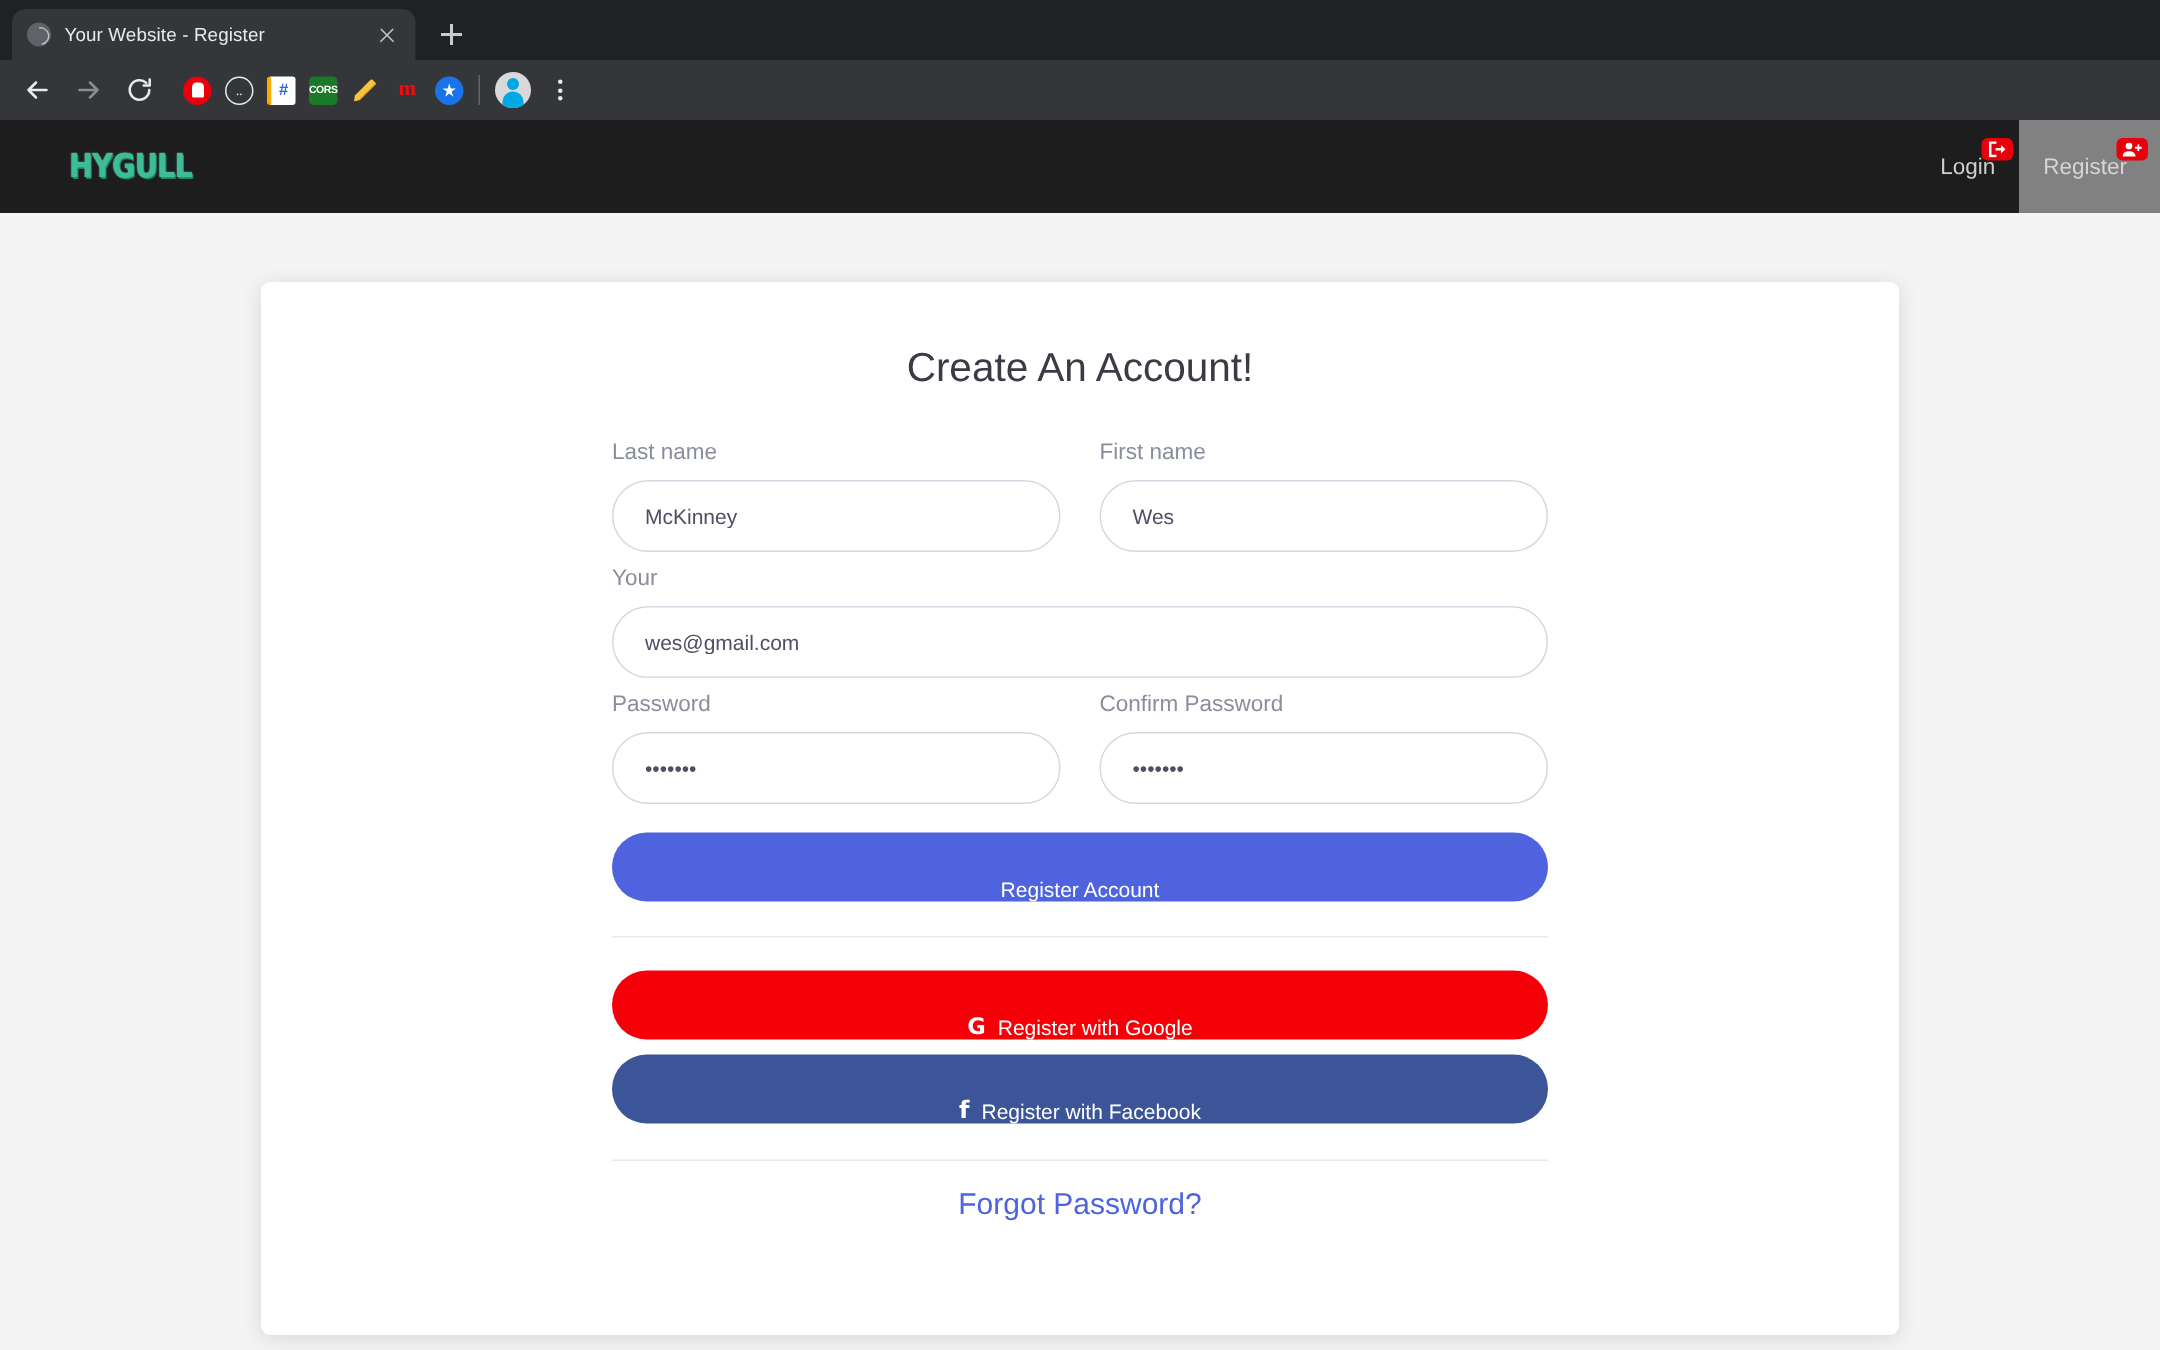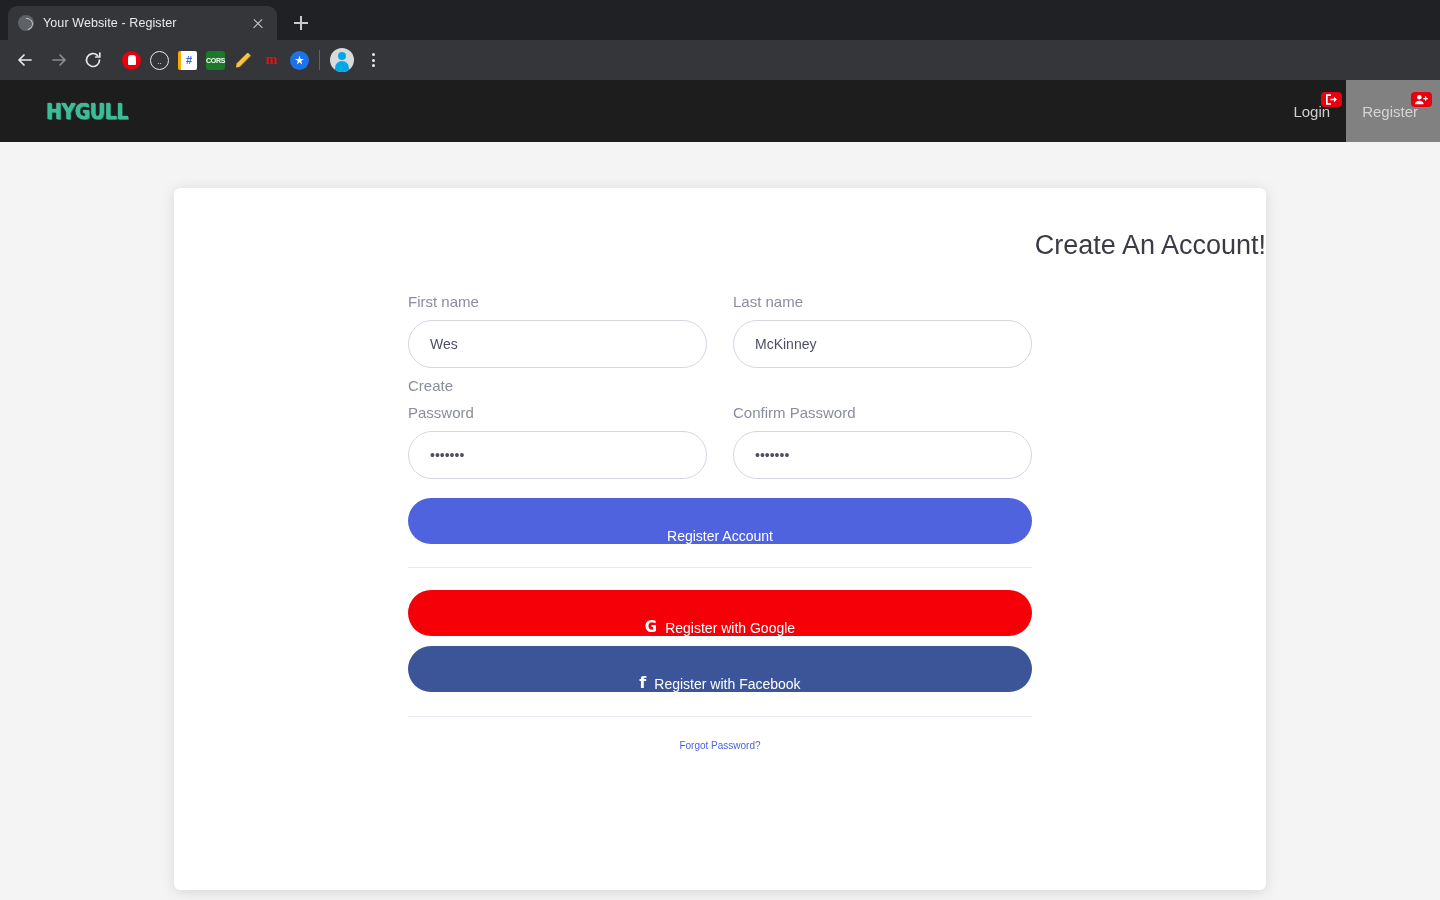--- a/index.html
+++ b/index.html
@@ -347,21 +347,21 @@
   .card {
     width: 1092px;
     background: #fff;
     border-radius: 6px;
     box-shadow: 0 2px 14px rgba(0,0,0,.12);
     padding: 42px 0 0 0;
     min-height: 702px;
   }
 
   .card-title {
-    text-align: right;
+    text-align: center;
     font-size: 27px;
     color: #3a3b45;
     font-weight: 400;
     margin-bottom: 32px;
   }
 
   .form-wrap { width: 624px; margin: 0 auto; }
 
   .row { display: flex; gap: 26px; }
   .col { flex: 1; min-width: 0; }
@@ -416,21 +416,21 @@
 
   .hr2 {
     border: none;
     border-top: 1px solid #e8e8ef;
     margin: 24px 0 18px 0;
   }
 
   .link-row { text-align: center; margin-bottom: 6px; }
   .link {
     color: #4e63dd;
-    font-size: 10px;
+    font-size: 20px;
     text-decoration: none;
     cursor: pointer;
   }
 
   .gicon { font-weight: 700; font-size: 15px; font-family: "DejaVu Sans", sans-serif; }
   .ficon { font-weight: 700; font-size: 16px; font-family: "DejaVu Sans", sans-serif; }
 </style>
 </head>
 <body>
 
@@ -515,31 +515,32 @@
 
     <div class="page-body">
       <div class="card">
 
         <h1 class="card-title">Create An Account!</h1>
 
         <div class="form-wrap">
 
           <div class="row">
             <div class="col field">
+              <label class="field-label">Last name</label>
+              <input class="field-input" type="text" value="McKinney" placeholder="Last Name" style="">
+            </div>
+            <div class="col field">
               <label class="field-label">First name</label>
               <input class="field-input" type="text" value="Wes" placeholder="First Name" style="">
             </div>
-            <div class="col field">
-              <label class="field-label">Last name</label>
-              <input class="field-input" type="text" value="McKinney" placeholder="Last Name" style="">
-            </div>
           </div>
 
           <div class="field">
-            <label class="field-label">Create</label>
+            <label class="field-label">Your</label>
+            <input class="field-input" type="text" value="wes@gmail.com" placeholder="Email Address" style="">
           </div>
 
           <div class="row">
             <div class="col field">
               <label class="field-label">Password</label>
               <input class="field-input" type="password" value="1234567" placeholder="Password" style="">
             </div>
             <div class="col field">
               <label class="field-label">Confirm Password</label>
               <input class="field-input" type="password" value="1234567" placeholder="Repeat Password" style="">

